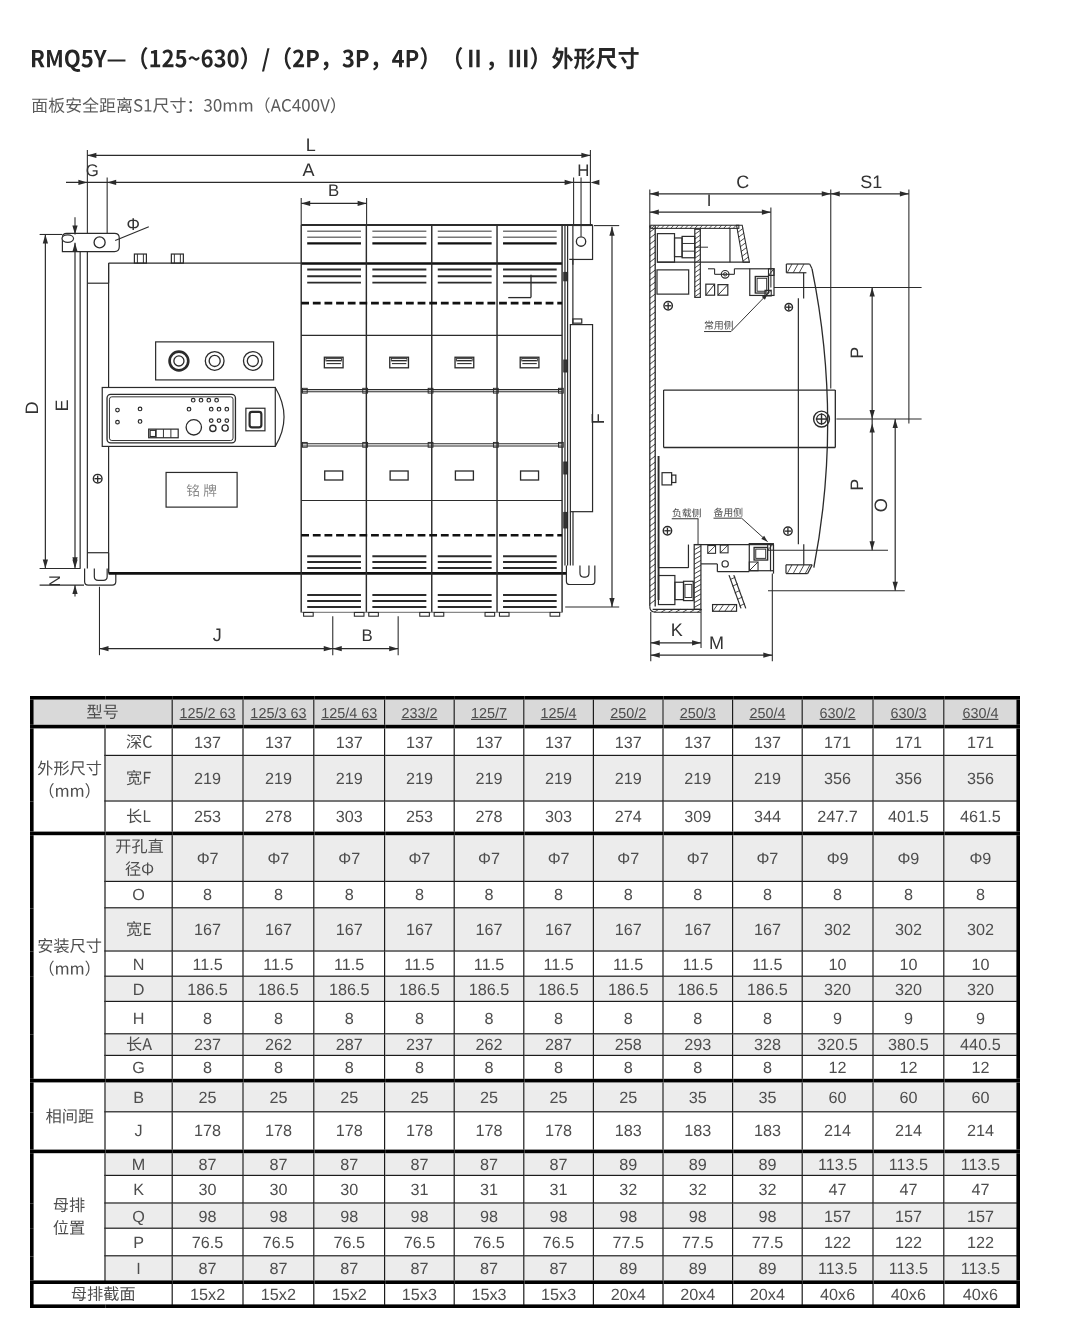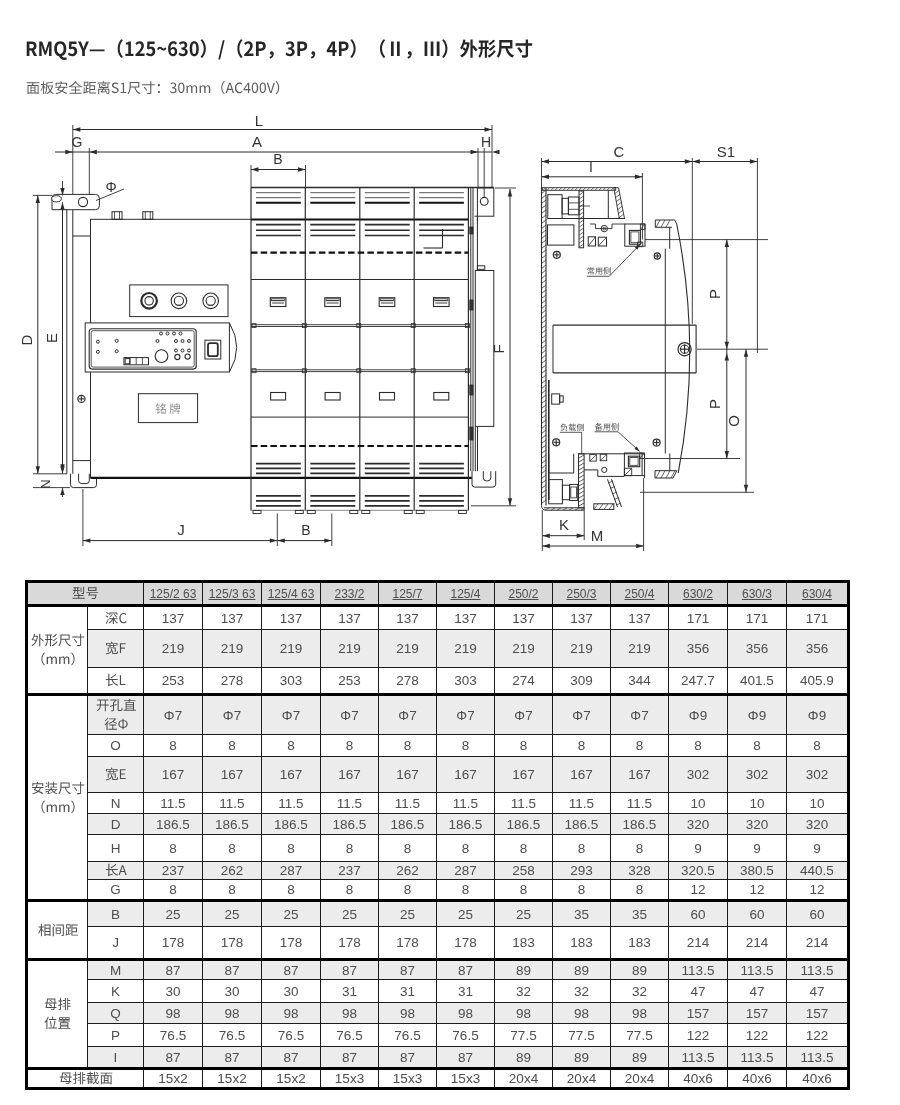--- a/index.html
+++ b/index.html
@@ -631,21 +631,21 @@
         <td>278</td>
         <td>303</td>
         <td>253</td>
         <td>278</td>
         <td>303</td>
         <td>274</td>
         <td>309</td>
         <td>344</td>
         <td>247.7</td>
         <td>401.5</td>
-        <td>405.9</td>
+        <td>461.5</td>
       </tr>
       <tr class="g grp" style="height:25px">
         <td class="w glbl" rowspan="8"><svg width="54" height="38" style="vertical-align:middle">
             <path transform="translate(0.0,14.1)" d="M5.6 -11.1C5.8 -10.7 6.0 -10.2 6.2 -9.8H1.3V-7.0H2.3V-8.8H11.2V-7.0H12.3V-9.8H7.4C7.2 -10.2 6.9 -10.9 6.6 -11.4ZM8.9 -5.1C8.4 -4.0 7.8 -3.1 7.1 -2.4C6.1 -2.8 5.1 -3.1 4.2 -3.5C4.5 -3.9 4.9 -4.5 5.3 -5.1ZM4.0 -5.1C3.6 -4.3 3.0 -3.6 2.6 -3.0C3.7 -2.6 5.0 -2.2 6.2 -1.7C4.8 -0.8 3.2 -0.2 1.1 0.1C1.3 0.3 1.6 0.8 1.8 1.0C4.0 0.6 5.8 -0.1 7.2 -1.2C8.9 -0.5 10.5 0.3 11.5 1.0L12.3 0.1C11.3 -0.6 9.8 -1.3 8.1 -2.0C8.9 -2.8 9.5 -3.8 10.0 -5.1H12.6V-6.1H5.8C6.2 -6.7 6.5 -7.4 6.8 -8.0L5.7 -8.3C5.4 -7.6 5.0 -6.8 4.6 -6.1H0.9V-5.1Z M14.4 -10.0C15.0 -9.6 15.7 -9.0 16.1 -8.6L16.7 -9.2C16.4 -9.6 15.6 -10.2 15.0 -10.6ZM19.4 -5.1C19.6 -4.8 19.8 -4.5 19.9 -4.2H14.2V-3.3H18.9C17.6 -2.4 15.7 -1.7 14.0 -1.4C14.2 -1.2 14.4 -0.9 14.6 -0.6C15.4 -0.8 16.2 -1.1 17.0 -1.4V-0.5C17.0 0.0 16.6 0.2 16.3 0.3C16.4 0.5 16.6 0.9 16.6 1.1C16.9 1.0 17.4 0.9 21.3 0.0C21.2 -0.2 21.3 -0.6 21.3 -0.8L18.0 -0.1V-1.9C18.8 -2.3 19.6 -2.8 20.2 -3.3C21.2 -1.1 23.2 0.4 25.9 1.0C26.0 0.7 26.3 0.4 26.5 0.2C25.2 -0.1 24.1 -0.6 23.2 -1.2C23.9 -1.6 24.9 -2.1 25.6 -2.6L24.8 -3.1C24.3 -2.7 23.3 -2.1 22.5 -1.7C22.0 -2.2 21.5 -2.7 21.2 -3.3H26.3V-4.2H21.0C20.9 -4.5 20.6 -5.0 20.4 -5.3ZM21.9 -11.3V-9.5H18.7V-8.6H21.9V-6.4H19.1V-5.5H25.9V-6.4H22.9V-8.6H26.1V-9.5H22.9V-11.3ZM14.0 -6.5 14.4 -5.7 17.2 -7.0V-5.0H18.1V-11.3H17.2V-7.9C16.0 -7.4 14.8 -6.9 14.0 -6.5Z M29.4 -10.7V-6.9C29.4 -4.7 29.2 -1.7 27.4 0.4C27.7 0.5 28.1 0.9 28.3 1.1C29.8 -0.7 30.3 -3.2 30.4 -5.4H33.9C34.8 -2.2 36.4 0.0 39.2 1.1C39.4 0.8 39.7 0.4 39.9 0.1C37.3 -0.7 35.7 -2.7 35.0 -5.4H38.6V-10.7ZM30.5 -9.7H37.6V-6.4H30.5V-6.9Z M42.8 -5.6C43.8 -4.5 44.8 -3.1 45.2 -2.1L46.1 -2.7C45.7 -3.7 44.6 -5.1 43.6 -6.1ZM49.1 -11.3V-8.5H41.2V-7.5H49.1V-0.4C49.1 -0.1 49.0 -0.0 48.6 0.0C48.3 0.0 47.1 0.0 45.8 -0.0C46.0 0.3 46.2 0.8 46.3 1.1C47.7 1.1 48.8 1.1 49.3 0.9C49.9 0.7 50.1 0.4 50.1 -0.4V-7.5H53.3V-8.5H50.1V-11.3Z" fill="#4d4d4d"></path>
             <path transform="translate(1.0,33.0)" d="M9.4 -5.1C9.4 -2.5 10.4 -0.4 12.1 1.3L12.9 0.9C11.3 -0.7 10.4 -2.7 10.4 -5.1C10.4 -7.5 11.3 -9.5 12.9 -11.1L12.1 -11.6C10.4 -9.9 9.4 -7.8 9.4 -5.1Z M14.7 0.0H16.0V-5.3C16.6 -6.1 17.3 -6.4 17.8 -6.4C18.8 -6.4 19.2 -5.9 19.2 -4.5V0.0H20.4V-5.3C21.1 -6.1 21.7 -6.4 22.3 -6.4C23.2 -6.4 23.6 -5.9 23.6 -4.5V0.0H24.9V-4.6C24.9 -6.5 24.1 -7.5 22.6 -7.5C21.7 -7.5 21.0 -6.9 20.2 -6.1C19.9 -7.0 19.3 -7.5 18.2 -7.5C17.3 -7.5 16.6 -7.0 15.9 -6.3H15.9L15.8 -7.3H14.7Z M27.2 0.0H28.5V-5.3C29.1 -6.1 29.8 -6.4 30.3 -6.4C31.3 -6.4 31.7 -5.9 31.7 -4.5V0.0H32.9V-5.3C33.6 -6.1 34.2 -6.4 34.8 -6.4C35.7 -6.4 36.1 -5.9 36.1 -4.5V0.0H37.4V-4.6C37.4 -6.5 36.6 -7.5 35.1 -7.5C34.2 -7.5 33.5 -6.9 32.7 -6.1C32.4 -7.0 31.8 -7.5 30.7 -7.5C29.8 -7.5 29.1 -7.0 28.4 -6.3H28.4L28.3 -7.3H27.2Z M42.6 -5.1C42.6 -7.8 41.6 -9.9 39.9 -11.6L39.1 -11.1C40.7 -9.5 41.6 -7.5 41.6 -5.1C41.6 -2.7 40.7 -0.7 39.1 0.9L39.9 1.3C41.6 -0.4 42.6 -2.5 42.6 -5.1Z" fill="#4d4d4d"></path>
           </svg></td>
         <td><svg width="40" height="38" style="vertical-align:middle">
             <path transform="translate(0.0,14.1)" d="M8.8 -9.5V-5.6H5.0V-6.2V-9.5ZM0.7 -5.6V-4.7H3.9C3.7 -2.8 3.0 -1.0 0.7 0.4C1.0 0.6 1.4 0.9 1.5 1.1C4.0 -0.4 4.7 -2.6 4.9 -4.7H8.8V1.1H9.8V-4.7H12.8V-5.6H9.8V-9.5H12.4V-10.5H1.2V-9.5H4.0V-6.2L3.9 -5.6Z M21.6 -11.0V-0.8C21.6 0.6 22.0 0.9 23.2 0.9C23.4 0.9 24.8 0.9 25.0 0.9C26.2 0.9 26.5 0.2 26.6 -2.1C26.3 -2.1 25.9 -2.3 25.7 -2.5C25.6 -0.5 25.5 0.0 25.0 0.0C24.7 0.0 23.5 0.0 23.3 0.0C22.8 0.0 22.7 -0.1 22.7 -0.8V-11.0ZM17.0 -7.6V-5.0C15.8 -4.7 14.8 -4.4 14.0 -4.2L14.2 -3.2L17.0 -4.0V-0.2C17.0 0.0 16.9 0.1 16.7 0.1C16.5 0.1 15.8 0.1 15.1 0.1C15.2 0.4 15.3 0.8 15.4 1.1C16.4 1.1 17.0 1.1 17.4 0.9C17.8 0.7 18.0 0.4 18.0 -0.2V-4.3L20.7 -5.0L20.6 -6.0L18.0 -5.3V-7.2C19.0 -8.0 20.0 -9.1 20.8 -10.1L20.1 -10.6L19.9 -10.5H14.3V-9.6H19.1C18.5 -8.9 17.7 -8.1 17.0 -7.6Z M29.6 -8.2V-0.4H27.6V0.6H39.9V-0.4H38.0V-8.2H33.7L33.9 -9.3H39.5V-10.2H34.1L34.3 -11.2L33.2 -11.4L33.0 -10.2H28.0V-9.3H32.9L32.7 -8.2ZM30.5 -5.4H37.0V-4.3H30.5ZM30.5 -6.2V-7.3H37.0V-6.2ZM30.5 -3.5H37.0V-2.3H30.5ZM30.5 -0.4V-1.6H37.0V-0.4Z" fill="#4d4d4d"></path>
             <path transform="translate(8.1,33.0)" d="M3.5 -11.3C2.9 -10.4 1.7 -9.2 0.7 -8.5C0.8 -8.3 1.1 -7.9 1.2 -7.7C2.4 -8.5 3.6 -9.8 4.4 -10.9ZM5.2 -10.6V-9.7H10.4C9.0 -7.9 6.5 -6.4 4.2 -5.7C4.4 -5.5 4.7 -5.1 4.8 -4.9C6.1 -5.3 7.5 -6.0 8.7 -6.9C10.0 -6.3 11.6 -5.5 12.4 -4.9L12.9 -5.8C12.2 -6.3 10.8 -6.9 9.5 -7.5C10.5 -8.3 11.4 -9.2 12.0 -10.2L11.2 -10.7L11.1 -10.6ZM5.2 -4.5V-3.5H8.2V-0.2H4.3V0.7H12.9V-0.2H9.2V-3.5H12.1V-4.5ZM3.7 -8.3C2.9 -6.9 1.7 -5.5 0.5 -4.7C0.6 -4.4 0.9 -3.9 1.0 -3.7C1.5 -4.1 2.0 -4.5 2.4 -5.0V1.1H3.5V-6.3C3.9 -6.8 4.3 -7.4 4.6 -8.0Z M18.4 0.3H19.5V-1.1C22.0 -1.2 23.6 -2.6 23.6 -5.0C23.6 -7.3 22.0 -8.7 19.5 -8.8V-10.2H18.4V-8.8C15.9 -8.7 14.2 -7.3 14.2 -5.0C14.2 -2.6 15.9 -1.2 18.4 -1.1ZM18.4 -2.1C16.6 -2.2 15.4 -3.3 15.4 -5.0C15.4 -6.7 16.6 -7.8 18.4 -7.9ZM19.5 -7.9C21.3 -7.8 22.4 -6.7 22.4 -5.0C22.4 -3.3 21.3 -2.2 19.5 -2.1Z" fill="#4d4d4d"></path>
           </svg></td>

